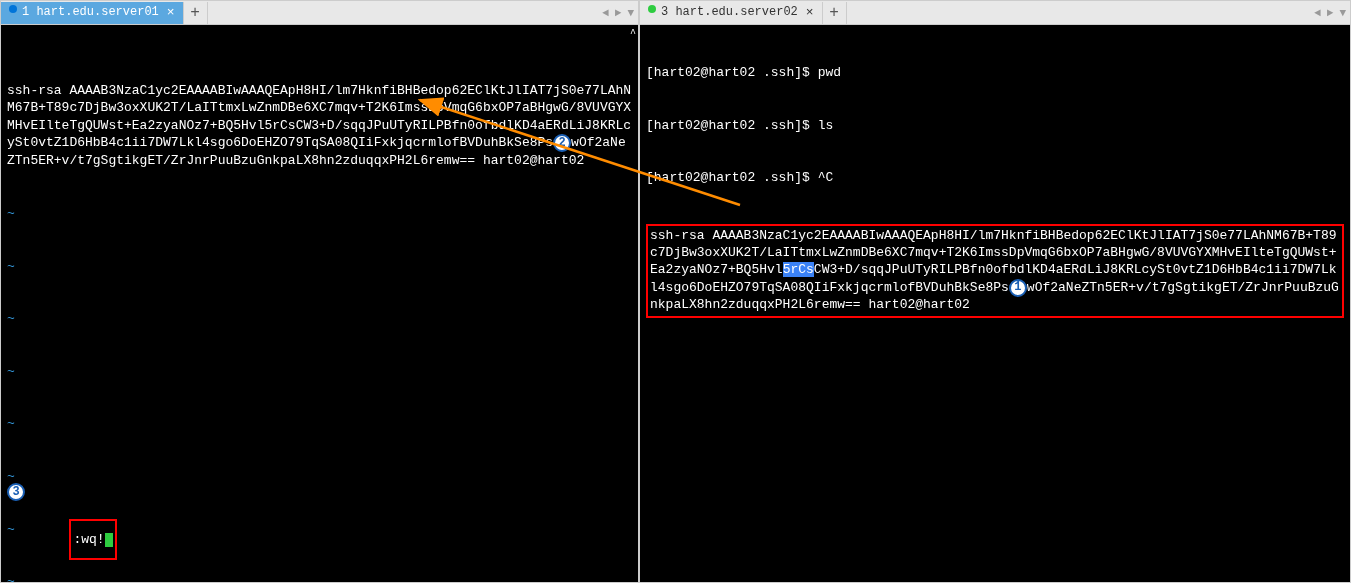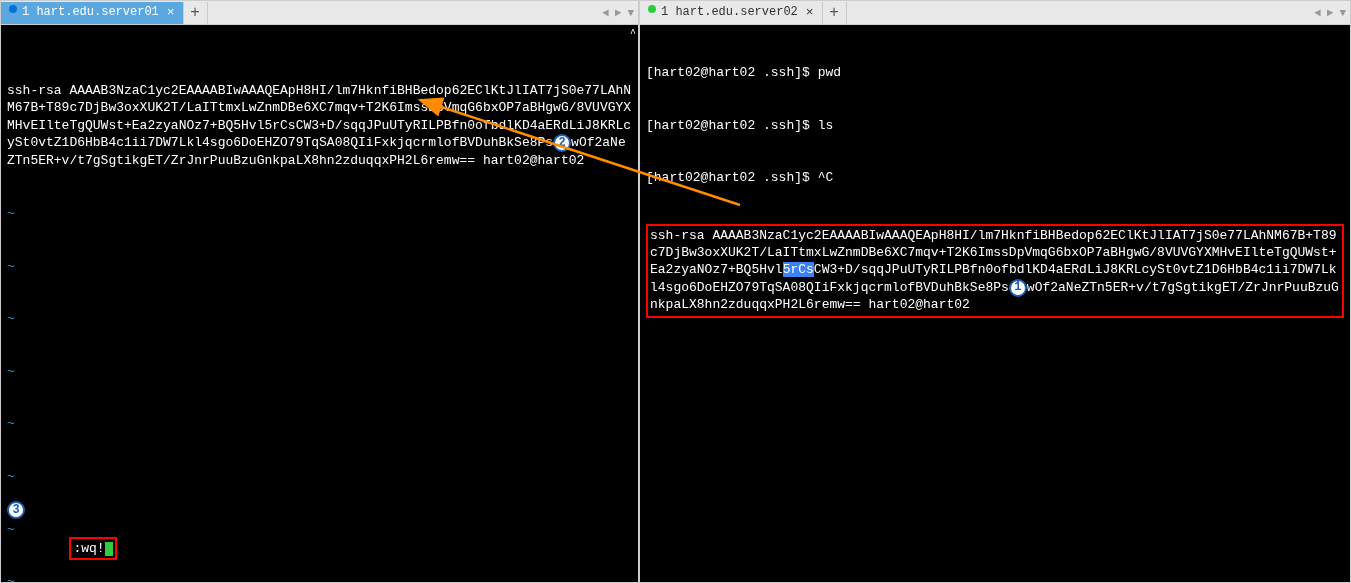--- a/index.html
+++ b/index.html
@@ -15,21 +15,21 @@
 .dot-green { background: #2ecc40; }
 .dot-blue { background: #0074d9; }
 .tab .close { margin-left: 8px; font-size: 13px; cursor: pointer; }
 .add-tab { display: flex; align-items: center; justify-content: center; width: 24px; height: 22px; font-size: 16px; color: #555; cursor: pointer; border-right: 1px solid #ccc; }
 .nav-arrows { position: absolute; right: 4px; display: flex; gap: 6px; color: #999; font-size: 11px; }
 .nav-arrows span { cursor: pointer; }
 .terminal { flex: 1; background: #000; color: #fff; padding: 4px 6px; font-family: Consolas, 'Courier New', monospace; line-height: 1.35; overflow: hidden; position: relative; white-space: pre-wrap; word-break: break-all; }
 .scroll-indicator { position: absolute; right: 2px; top: 2px; color: #fff; font-size: 10px; }
 .tilde { color: #3498db; }
 .cursor-block { display: inline-block; width: 8px; height: 14px; background: #2ecc40; vertical-align: text-bottom; }
-.red-box { border: 2px solid #ff0000; padding: 1px 2px; display: inline-block; }
+.red-box { border: 2px solid #ff0000; padding: 10px 2px; display: inline-block; }
 .callout { display: inline-flex; align-items: center; justify-content: center; width: 18px; height: 18px; border-radius: 50%; background: #fff; border: 2px solid #1a5fb4; color: #1a5fb4; font-weight: bold; font-size: 12px; vertical-align: middle; }
 .highlight-sel { background: #3b82f6; color: #fff; }
 .ssh-key-box { border: 2px solid #ff0000; padding: 2px; margin: 2px 0; line-height: 1.3; }
 .arrow-svg { position: absolute; pointer-events: none; z-index: 10; }
 .vim-bottom { position: absolute; bottom: 4px; left: 6px; }
 </style>
 </head>
 <body>
 
 <div class="container">
@@ -79,21 +79,21 @@
         <div><span class="callout">3</span></div>
         <span class="red-box"><span>:wq!</span><span class="cursor-block"></span></span>
       </div>
     </div>
   </div>
 
   <div class="pane pane-right">
     <div class="tab-bar">
       <div class="tab tab-inactive">
         <span class="dot dot-green"></span>
-        <span>1 hart.edu.server02</span>
+        <span>3 hart.edu.server02</span>
         <span class="close">×</span>
       </div>
       <div class="add-tab">+</div>
       <div class="nav-arrows">
         <span>◄</span>
         <span>►</span>
         <span>▼</span>
       </div>
     </div>
     <div class="terminal">

